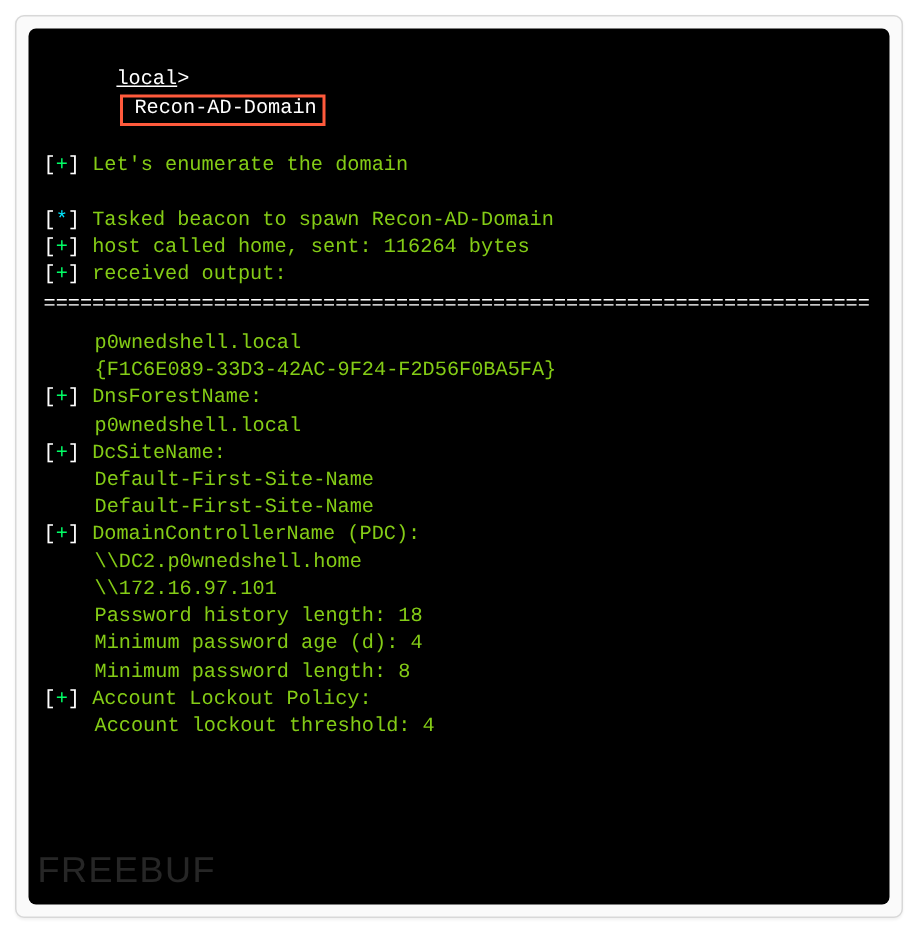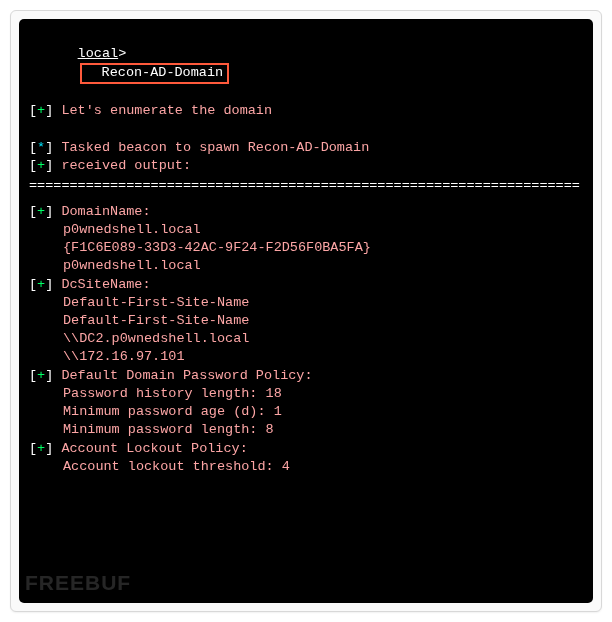--- a/index.html
+++ b/index.html
@@ -26,46 +26,46 @@
       width: 100%;
       height: 584px;
       overflow: hidden;
       position: relative;
     }
     .line { white-space: pre; }
     .prompt { text-decoration: underline; }
     .caret { color: #ffffff; }
     .highlight-box {
       border: 2px solid #ff5a3c;
-      padding: 0 4px 1px 20px;
+      padding: 0 4px 1px 8px;
       display: inline-block;
       line-height: 1.15;
       margin-left: 2px;
     }
     .mark-green { color: #00ff66; }
     .mark-cyan  { color: #00e7ff; }
     .dashes {
       letter-spacing: 0;
       overflow: hidden;
       white-space: nowrap;
       color: #ffffff;
       margin: 2px 0 2px 0;
     }
     .indent { padding-left: 34px; display: block; }
     .row { display: block; }
     .row .pfx { display:inline; }
     .row .txt { display:inline; }
-    .txt { color:#fca5a5; }
+    .txt { color:#84cc16; }
     .watermark {
       position: absolute;
       left: 6px;
       bottom: 6px;
       color: rgba(255,255,255,0.15);
-      font-weight: bold;
-      font-size: 21px;
+      font-weight: normal;
+      font-size: 24px;
       letter-spacing: 1px;
       font-family: Arial, sans-serif;
     }
   </style>
 </head>
 <body>
 
 <div class="outer">
   <div class="terminal">
 
@@ -77,40 +77,43 @@
     <div class="row">
       <span class="pfx"><span>[</span><span class="mark-green">+</span><span>] </span></span><span class="txt">Let's enumerate the domain</span>
     </div>
 
     <div class="line">&nbsp;</div>
 
     <div class="row">
       <span class="pfx"><span>[</span><span class="mark-cyan">*</span><span>] </span></span><span class="txt">Tasked beacon to spawn Recon-AD-Domain</span>
     </div>
     <div class="row">
+      <span class="pfx"><span>[</span><span class="mark-green">+</span><span>] </span></span><span class="txt">host called home, sent: 116264 bytes</span>
+    </div>
+    <div class="row">
       <span class="pfx"><span>[</span><span class="mark-green">+</span><span>] </span></span><span class="txt">received output:</span>
     </div>
 
     <div class="dashes">====================================================================</div>
 
     <div class="line" style="font-size:4px">&nbsp;</div>
 
     <div id="results">
-        <div class="row"><span class="pfx">[<span class="mark-green">+</span>] </span><span class="txt">DomainName:</span></div>
         <span class="indent txt">p0wnedshell.local</span>
         <span class="indent txt">{F1C6E089-33D3-42AC-9F24-F2D56F0BA5FA}</span>
+        <div class="row"><span class="pfx">[<span class="mark-green">+</span>] </span><span class="txt">DnsForestName:</span></div>
         <span class="indent txt">p0wnedshell.local</span>
         <div class="row"><span class="pfx">[<span class="mark-green">+</span>] </span><span class="txt">DcSiteName:</span></div>
         <span class="indent txt">Default-First-Site-Name</span>
         <span class="indent txt">Default-First-Site-Name</span>
-        <span class="indent txt">\\DC2.p0wnedshell.local</span>
+        <div class="row"><span class="pfx">[<span class="mark-green">+</span>] </span><span class="txt">DomainControllerName (PDC):</span></div>
+        <span class="indent txt">\\DC2.p0wnedshell.home</span>
         <span class="indent txt">\\172.16.97.101</span>
-        <div class="row"><span class="pfx">[<span class="mark-green">+</span>] </span><span class="txt">Default Domain Password Policy:</span></div>
         <span class="indent txt">Password history length: 18</span>
-        <span class="indent txt">Minimum password age (d): 1</span>
+        <span class="indent txt">Minimum password age (d): 4</span>
         <span class="indent txt">Minimum password length: 8</span>
         <div class="row"><span class="pfx">[<span class="mark-green">+</span>] </span><span class="txt">Account Lockout Policy:</span></div>
         <span class="indent txt">Account lockout threshold: 4</span>
       </div>
 
     <div class="watermark">FREEBUF</div>
   </div>
 </div>
 
 </body></html>

